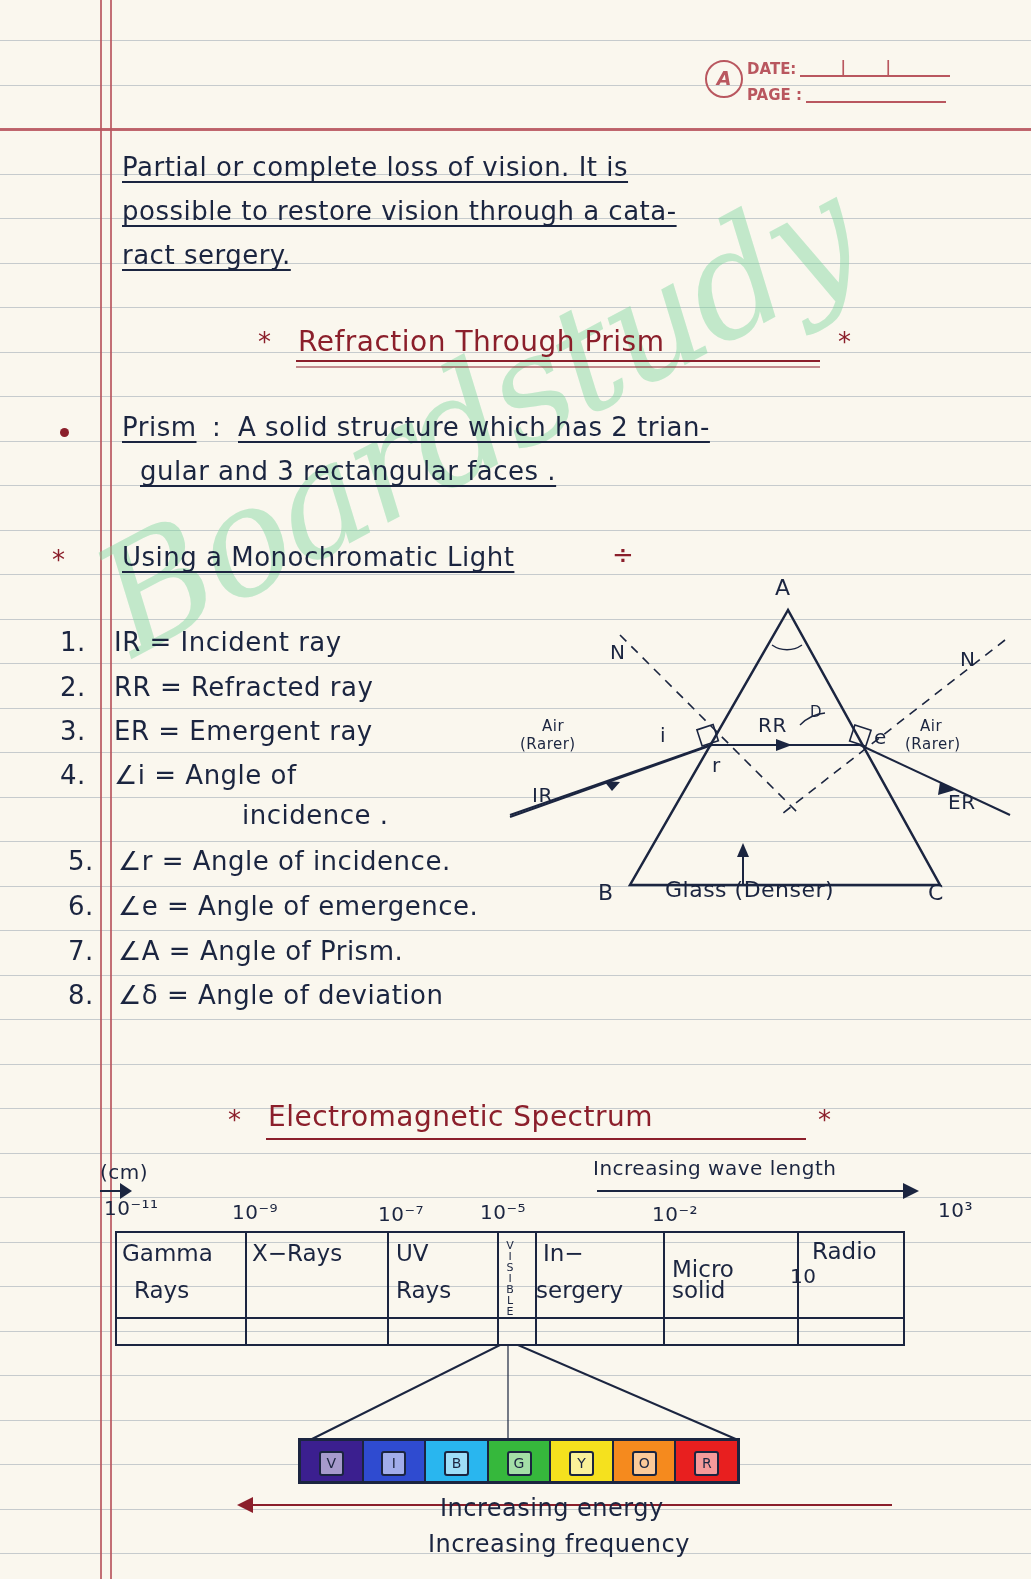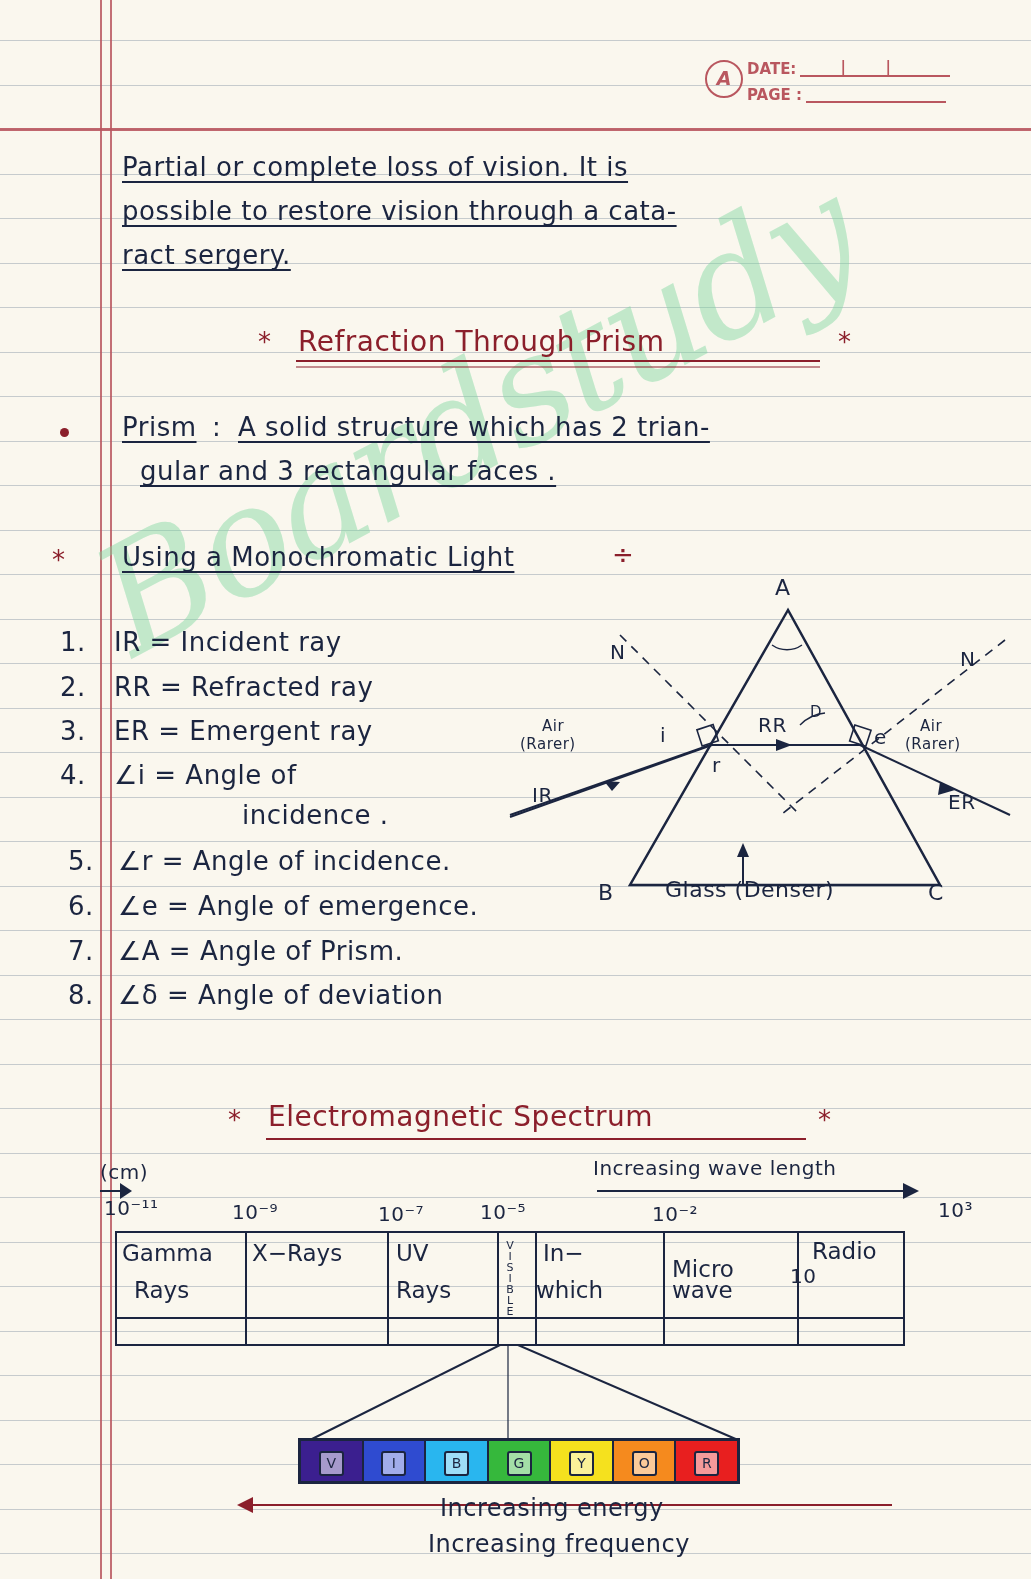--- a/index.html
+++ b/index.html
@@ -427,23 +427,23 @@
   <div class="visible-vert" style="left:500px; top:1240px;">
     <div>V</div>
       <div>I</div>
       <div>S</div>
       <div>I</div>
       <div>B</div>
       <div>L</div>
       <div>E</div>
   </div>
   <div class="cell-label" style="left:543px; top:1240px;text-align:center;">In−</div>
-  <div class="cell-label" style="left:536px; top:1277px;">which</div>
+  <div class="cell-label" style="left:536px; top:1277px;">sergery</div>
   <div class="cell-label" style="left:672px; top:1240px;margin-top:16px;">Micro</div>
-  <div class="cell-label" style="left:672px; top:1277px;">wave</div>
+  <div class="cell-label" style="left:672px; top:1277px;">solid</div>
   <div class="cell-label" style="left:812px; top:1238px;">Radio</div>
 
   <div class="fan">
     <svg width="460" height="100" viewBox="0 0 460 100">
       <line x1="210" y1="0" x2="20" y2="95" stroke="#1b2540" stroke-width="2"></line>
       <line x1="228" y1="0" x2="448" y2="95" stroke="#1b2540" stroke-width="2"></line>
       <line x1="218" y1="0" x2="218" y2="95" stroke="#1b2540" stroke-width="1.2"></line>
     </svg>
   </div>
 

